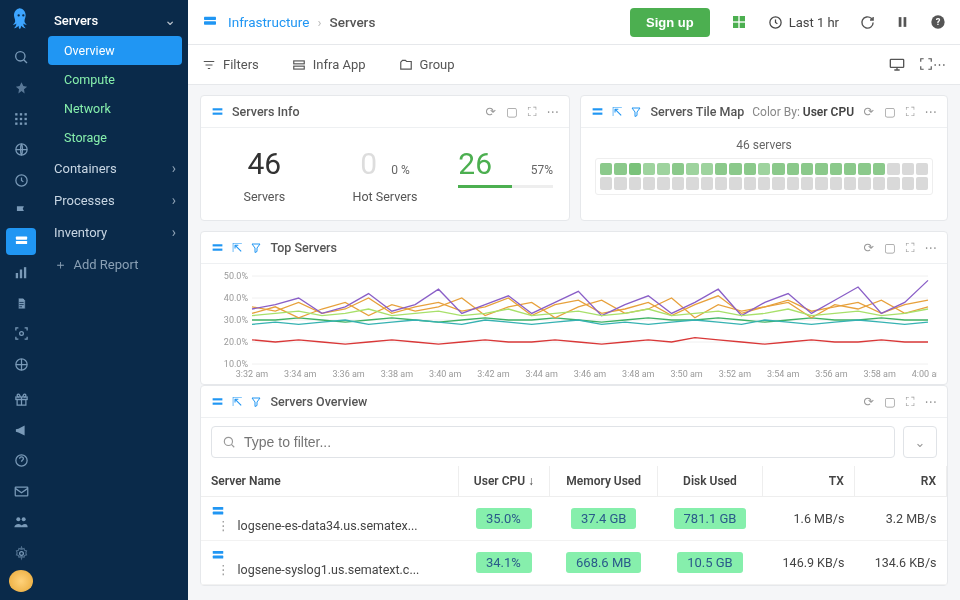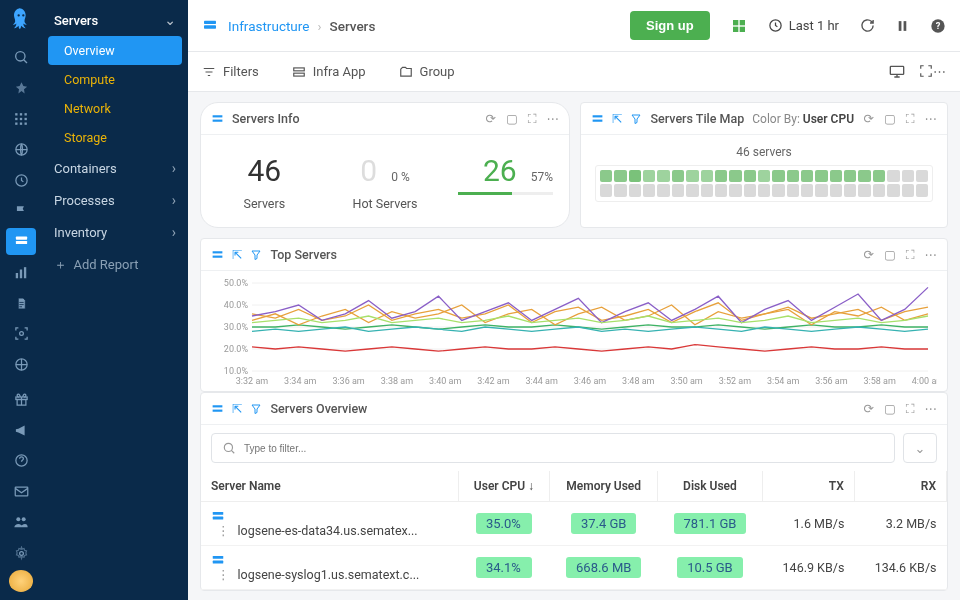--- a/index.html
+++ b/index.html
@@ -7,45 +7,45 @@
 .app { display: flex; width: 960px; height: 600px; }
 .rail { width: 42px; background: #0a2a4a; display: flex; flex-direction: column; align-items: center; padding-top: 6px; gap: 4px; }
 .rail-logo { width: 28px; height: 28px; margin-bottom: 6px; color: #3da5ff; }
 .rail-item { width: 30px; height: 30px; display: flex; align-items: center; justify-content: center; color: #7a9ab8; border-radius: 4px; cursor: pointer; }
 .rail-item.active { background: #2096f3; color: #fff; }
 .rail-spacer { flex: 1; }
 .rail-avatar { width: 24px; height: 24px; border-radius: 50%; background: radial-gradient(circle, #ffd27a, #e8a838); margin-bottom: 8px; }
 .sidebar { width: 146px; background: #0a2a4a; color: #c8d6e3; padding-top: 4px; font-size: 13px; }
 .side-item { display: flex; align-items: center; justify-content: space-between; padding: 8px 12px; cursor: pointer; }
 .side-item.top { font-weight: 500; color: #fff; }
-.side-sub { padding: 7px 12px 7px 22px; cursor: pointer; color: #eab308; font-size: 12.5px; }
+.side-sub { padding: 7px 12px 7px 22px; cursor: pointer; color: #86efac; font-size: 12.5px; }
 .side-sub.active { background: #2096f3; color: #fff; border-radius: 4px; margin: 0 6px; padding-left: 16px; }
 .chev { font-size: 14px; opacity: 0.7; }
 .main { flex: 1; display: flex; flex-direction: column; background: #fff; overflow: hidden; }
-.topbar { height: 52px; display: flex; align-items: center; padding: 0 14px; border-bottom: 1px solid #e6e8eb; gap: 10px; }
+.topbar { height: 45px; display: flex; align-items: center; padding: 0 14px; border-bottom: 1px solid #e6e8eb; gap: 10px; }
 .topbar-icon { color: #2096f3; }
 .breadcrumb { display: flex; align-items: center; gap: 8px; font-size: 13.5px; }
 .breadcrumb a { color: #2096f3; text-decoration: none; }
 .breadcrumb .sep { color: #bbb; }
 .breadcrumb .cur { color: #555; font-weight: 500; }
 .topbar-right { margin-left: auto; display: flex; align-items: center; gap: 21px; }
 .btn-signup { background: #4caf50; color: #fff; border: none; border-radius: 4px; padding: 7px 16px; font-weight: 600; font-size: 13px; cursor: pointer; }
 .time-range { display: flex; align-items: center; gap: 6px; color: #444; font-size: 13px; cursor: pointer; }
 .icon-btn { color: #555; cursor: pointer; display: inline-flex; }
 .toolbar { height: 40px; display: flex; align-items: center; padding: 0 14px; gap: 33px; border-bottom: 1px solid #e6e8eb; }
 .tool-item { display: flex; align-items: center; gap: 7px; color: #555; cursor: pointer; font-size: 13px; }
 .toolbar-right { margin-left: auto; display: flex; gap: 14px; }
 .content { flex: 1; overflow-y: auto; padding: 10px 12px; background: #f5f6f8; }
 .row { display: flex; gap: 10px; margin-bottom: 10px; }
 .panel { background: #fff; border: 1px solid #e6e8eb; border-radius: 4px; }
 .panel-hdr { height: 32px; display: flex; align-items: center; padding: 0 10px; border-bottom: 1px solid #eef0f2; gap: 8px; font-size: 12.5px; color: #555; }
 .panel-hdr .ttl { font-weight: 500; }
 .panel-hdr-icons { margin-left: auto; display: flex; gap: 10px; color: #999; }
 .panel-hdr-icons span { cursor: pointer; }
-.servers-info { flex: 0 0 370px; border-radius: 18px; }
+.servers-info { flex: 0 0 370px; }
 .servers-info-body { display: flex; padding: 18px 16px 16px; gap: 26px; }
 .stat { text-align: center; flex: 1; }
 .stat-val { font-size: 30px; font-weight: 400; color: #333; }
 .stat-val.dim { color: #ddd; }
 .stat-val.green { color: #4caf50; }
 .stat-pct { font-size: 12px; color: #666; display: inline-block; margin-left: 8px; }
 .stat-lbl { font-size: 12.5px; color: #555; margin-top: 8px; }
 .stat-bar { height: 3px; background: #eee; margin-top: 4px; }
 .stat-bar-fill { height: 100%; background: #4caf50; }
 .tile-map { flex: 1; }
@@ -55,21 +55,21 @@
 .tile-count { text-align: center; font-size: 12px; color: #666; margin-bottom: 6px; }
 .tile-grid { display: grid; grid-template-columns: repeat(23, 1fr); gap: 2px; padding: 4px; border: 1px solid #eee; border-radius: 3px; }
 .tile { aspect-ratio: 1; border-radius: 2px; }
 .chart-panel { width: 100%; }
 .chart-body { padding: 6px 10px 4px; }
 .chart-svg { width: 100%; height: 110px; }
 .chart-y text, .chart-x text { font-size: 9px; fill: #999; }
 .overview-panel { width: 100%; }
 .filter-row { padding: 8px 10px; display: flex; gap: 8px; }
 .filter-box { flex: 1; border: 1px solid #e0e3e7; border-radius: 4px; padding: 7px 10px; display: flex; align-items: center; gap: 8px; color: #999; }
-.filter-box input { border: none; outline: none; flex: 1; font-size: 10px; }
+.filter-box input { border: none; outline: none; flex: 1; font-size: 14px; }
 .dd-btn { width: 34px; border: 1px solid #e0e3e7; border-radius: 4px; display: flex; align-items: center; justify-content: center; color: #999; cursor: pointer; }
 .tbl { width: 100%; border-collapse: collapse; font-size: 12.5px; }
 .tbl th { text-align: left; padding: 8px 10px; border-bottom: 1px solid #eee; border-right: 1px solid #eee; font-weight: 600; color: #444; font-size: 12px; }
 .tbl th.r, .tbl td.r { text-align: right; }
 .tbl th.c, .tbl td.c { text-align: center; }
 .tbl td { padding: 7px 10px; border-bottom: 1px solid #f2f2f2; color: #444; margin-top: 32px; }
 .row-icon { color: #2096f3; margin-right: 6px; }
 .row-menu { color: #999; margin-right: 8px; }
 .pill { display: inline-block; background: #86efac; color: #2a5a8a; padding: 3px 10px; border-radius: 3px; font-size: 13px; min-width: 56px; text-align: left; }
 svg { display: block; }
@@ -336,21 +336,21 @@
                 <div class="stat-lbl">Servers</div>
               </div>
               <div class="stat">
                 <div style="display:flex;align-items:baseline;justify-content:center;gap:6px">
                   <span class="stat-val dim">0</span>
                   <span class="stat-pct">0 %</span>
                 </div>
                 <div class="stat-lbl">Hot Servers</div>
               </div>
               <div class="stat">
-                <div style="display:flex;align-items:baseline;justify-content:flex-end;gap:6px">
+                <div style="display:flex;align-items:baseline;justify-content:space-between;gap:6px">
                   <span class="stat-val green">26</span>
                   <span class="stat-pct">57%</span>
                 </div>
                 <div class="stat-bar">
                   <div class="stat-bar-fill" style="width:57%"></div>
                 </div>
               </div>
             </div>
         </div>
 

